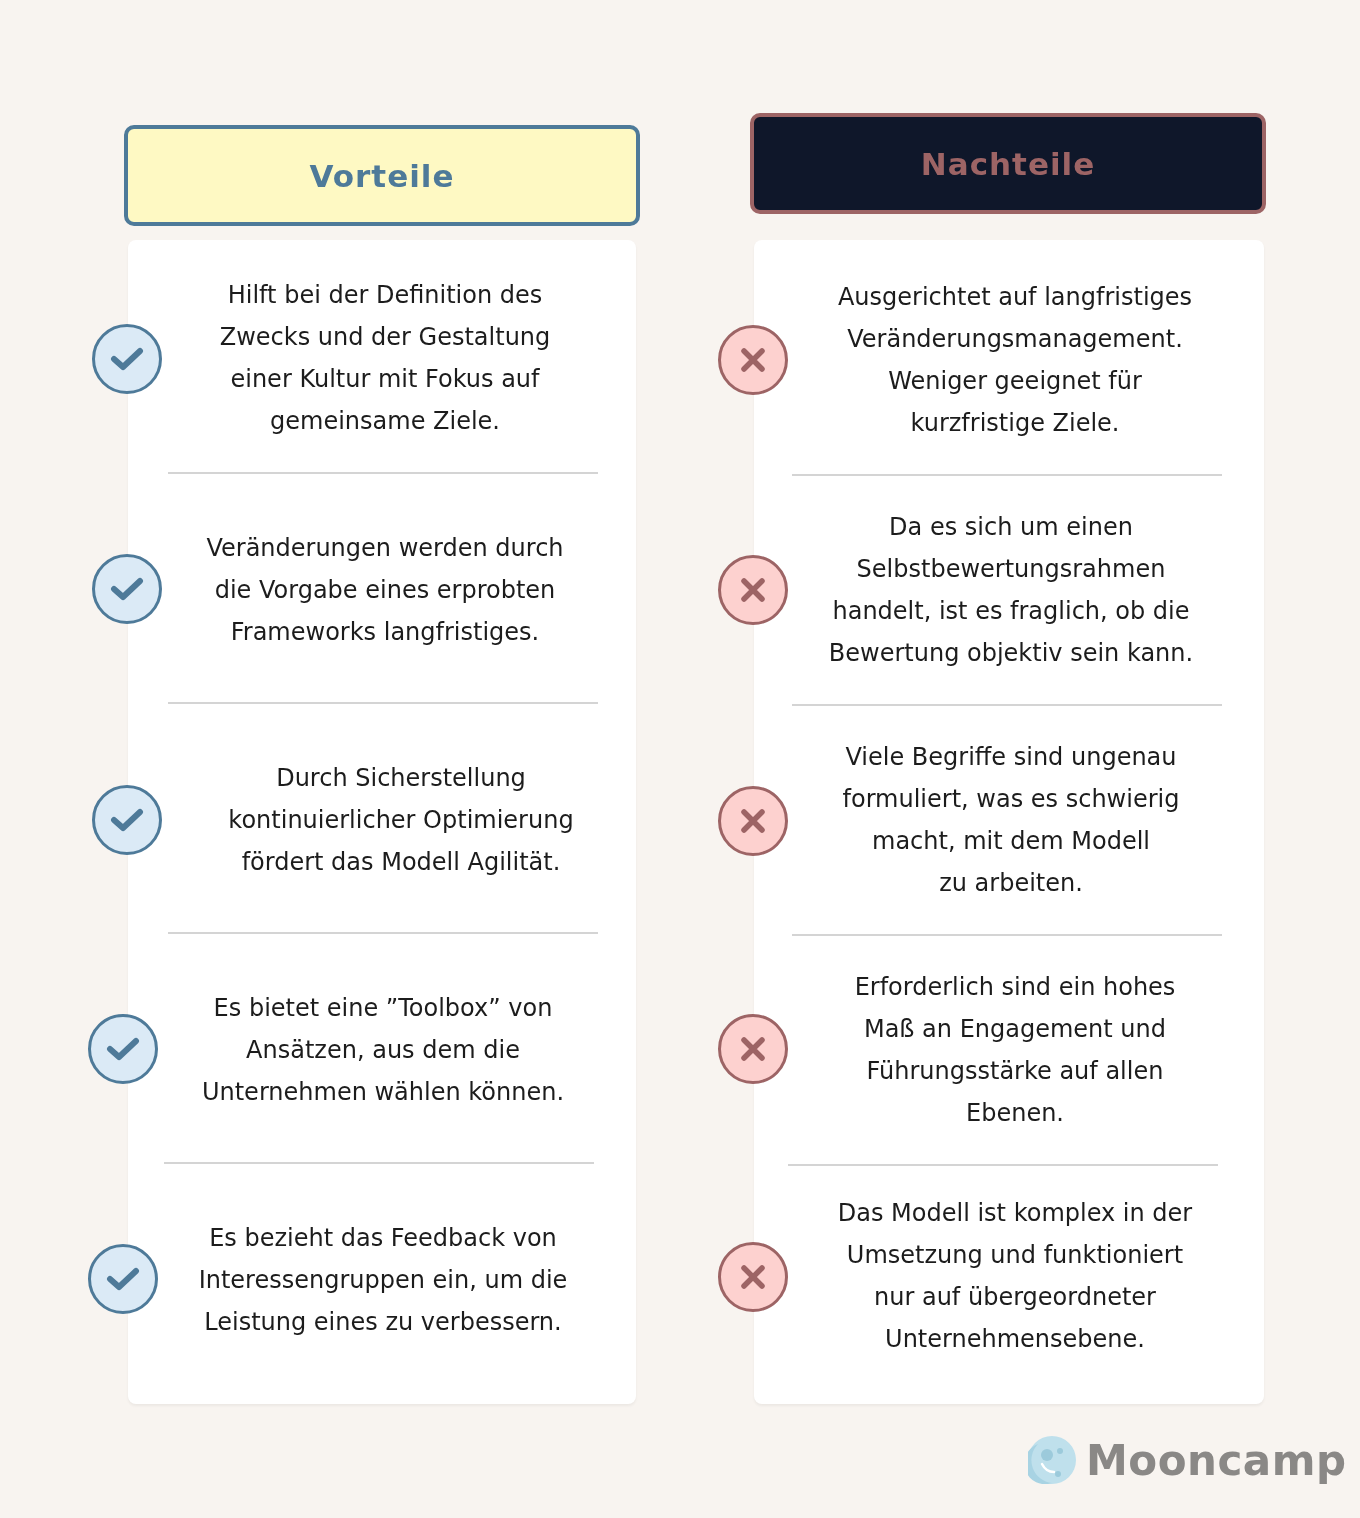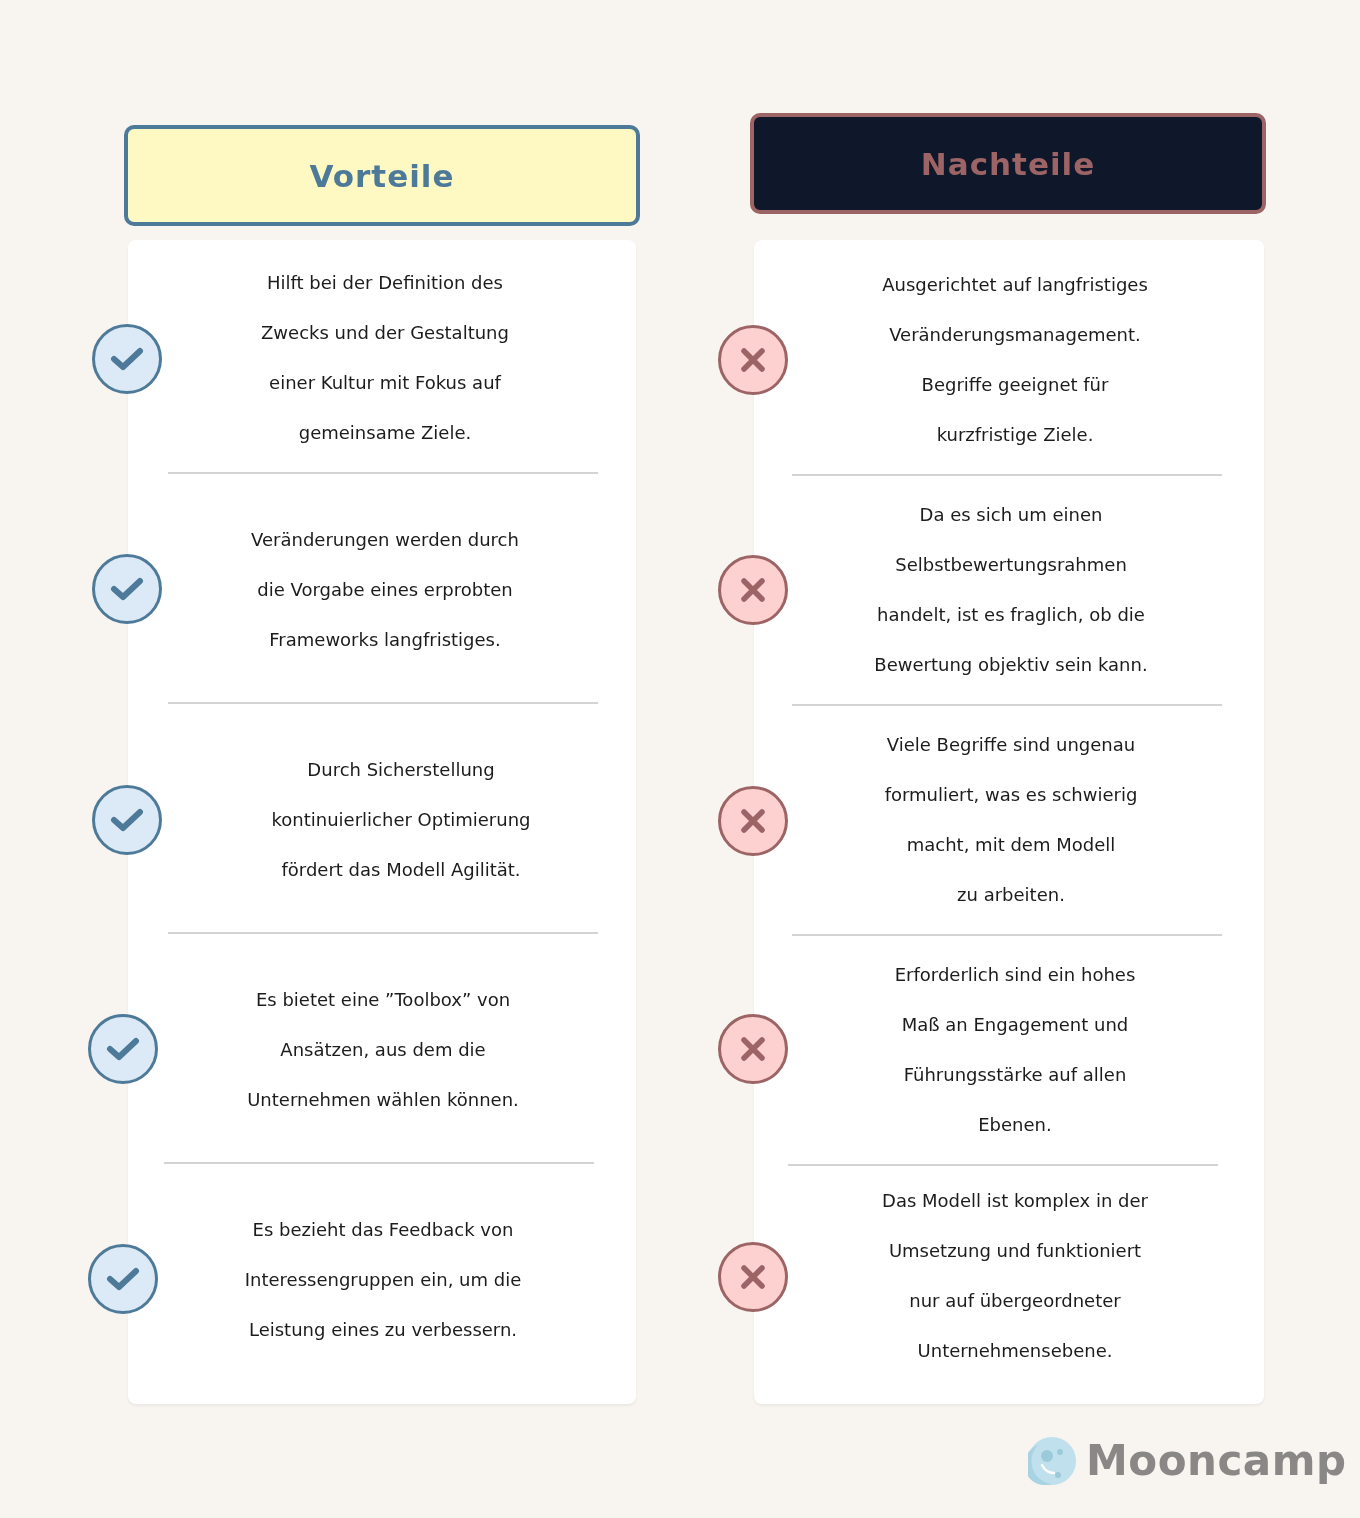--- a/index.html
+++ b/index.html
@@ -48,22 +48,22 @@
     .card-pros { left: 128px; top: 240px; width: 508px; height: 1164px; }
     .card-cons { left: 754px; top: 240px; width: 510px; height: 1164px; }
 
     .item {
       position: absolute;
       display: flex;
       align-items: center;
       justify-content: center;
       text-align: center;
       color: #1c1c1c;
-      font-size: 18px;
-      line-height: 50px;
+      font-size: 24px;
+      line-height: 42px;
     }
     .item-text {
       white-space: pre-line;
     }
     .divider {
       position: absolute;
       height: 2px;
       background: #d4d4d4;
     }
     .icon {
@@ -83,21 +83,21 @@
     }
     .icon-x {
       background: #fdd1cf;
       border-color: #9d6465;
     }
     .logo {
       position: absolute;
       left: 1028px;
       top: 1436px;
       display: flex;
-      align-items: flex-end;
+      align-items: flex-start;
     }
     .logo-moon {
       width: 48px; height: 48px;
       border-radius: 50%;
       background: #bfe0ec;
       position: relative;
       margin-right: 10px;
     }
     .logo-text {
       font-size: 42px;
@@ -176,21 +176,21 @@
 </div>
 <div class="icon icon-check" style="left:88px; top:1244px;">
   <svg width="34" height="26" viewBox="0 0 34 26">
       <polyline points="4,13 13,21 30,5" fill="none" stroke="#4e7a99" stroke-width="6" stroke-linecap="round" stroke-linejoin="round"></polyline>
     </svg>
 </div>
 
 <div class="item" style="left:788px; top:272px; width:454px; height:176px;">
   <span class="item-text">Ausgerichtet auf langfristiges
 Veränderungsmanagement.
-Begriffe geeignet für
+Weniger geeignet für
 kurzfristige Ziele.</span>
 </div>
 <div class="divider" style="left:792px; top:474px; width:430px;"></div>
 
 <div class="item" style="left:786px; top:502px; width:450px; height:176px;">
   <span class="item-text">Da es sich um einen
 Selbstbewertungsrahmen
 handelt, ist es fraglich, ob die
 Bewertung objektiv sein kann.</span>
 </div>

